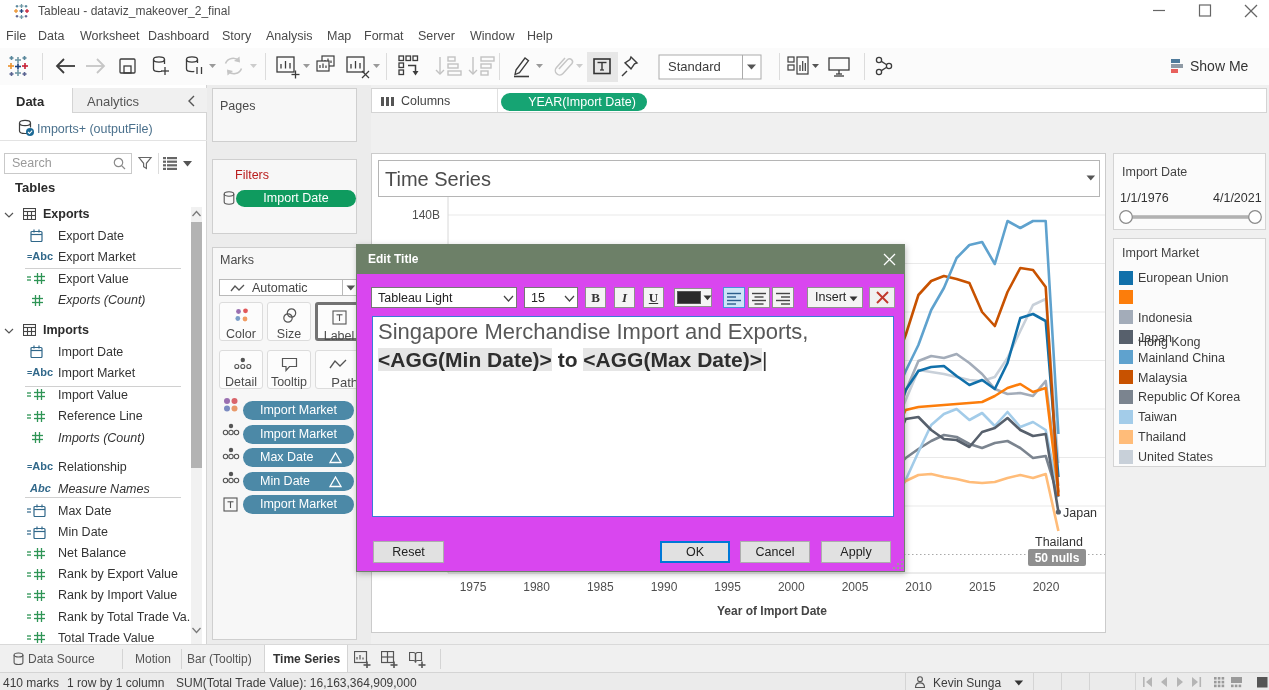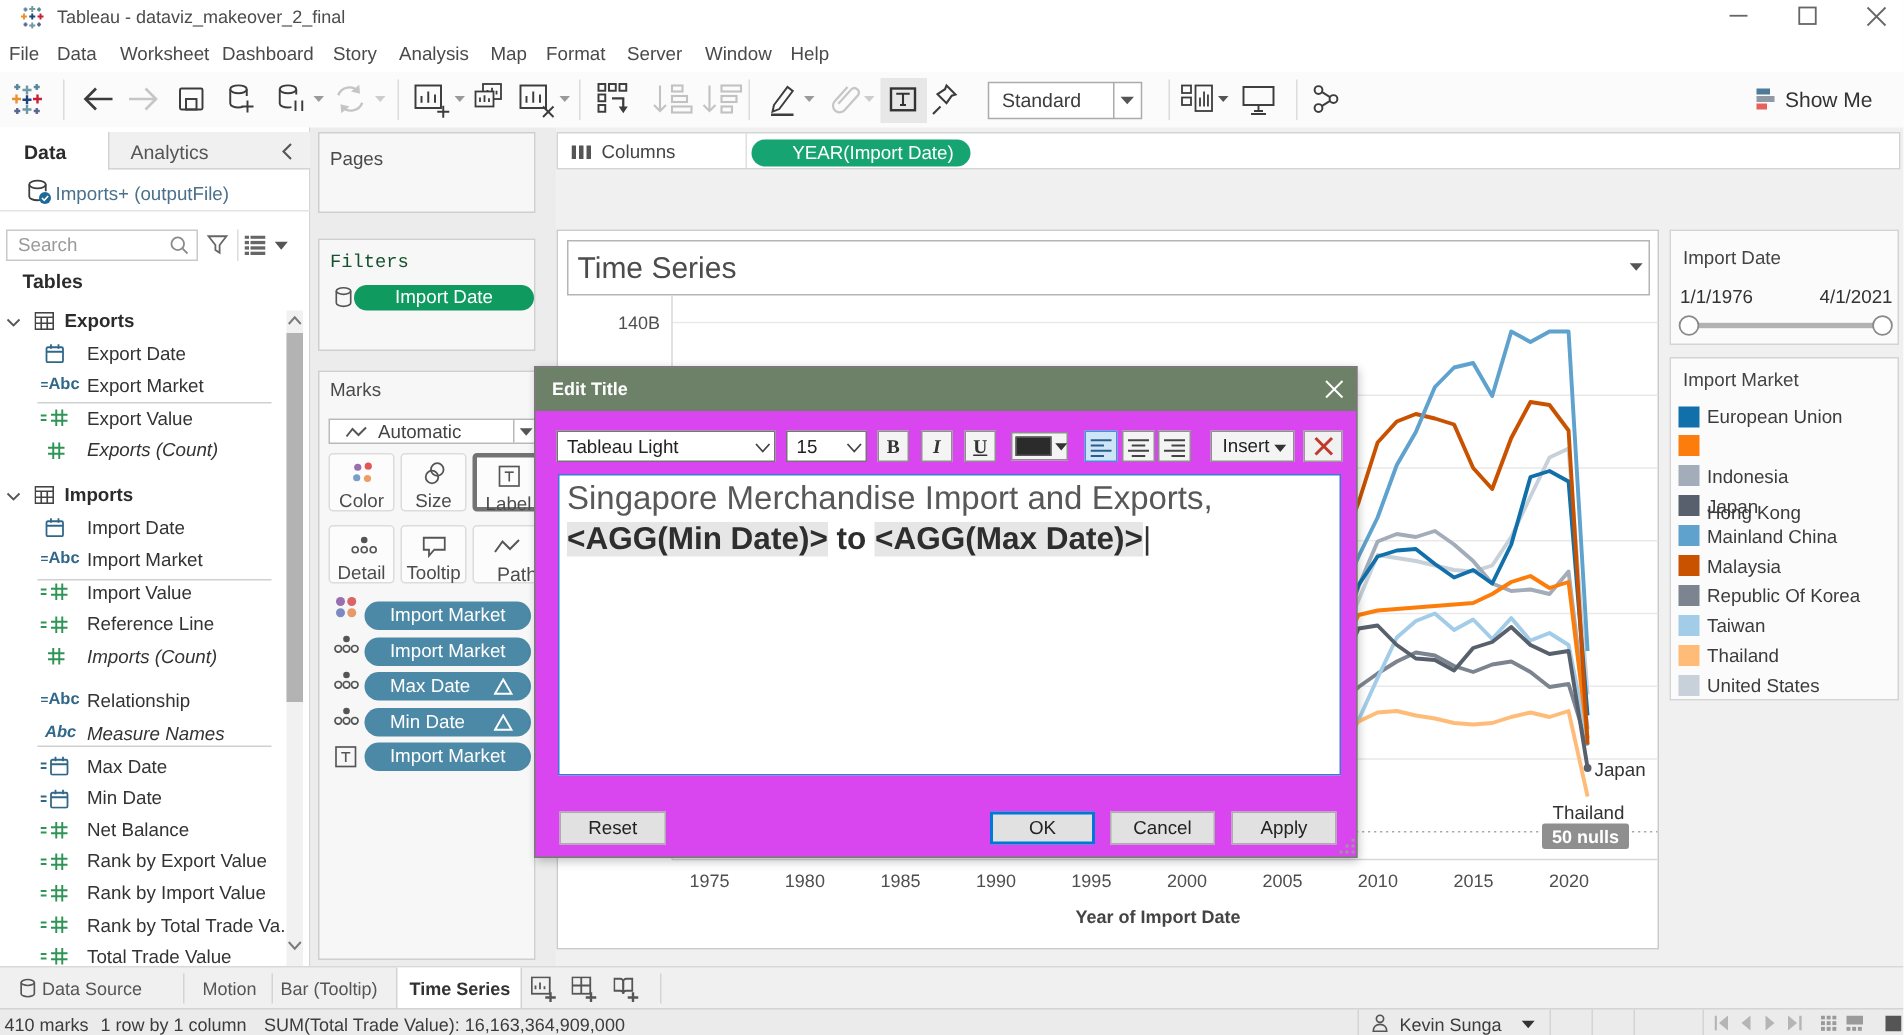--- a/index.html
+++ b/index.html
@@ -450,21 +450,21 @@
       </svg>
 </div>
 
 <div class="abs" id="shelfpanel" style="left:207px;top:85px;width:164px;height:559px;background:#ececec;">
 
   <div class="abs" style="left:5px;top:3px;width:145px;height:54px;background:#f7f7f7;border:1px solid #cfcfcf;">
     <div class="abs" style="left:7px;top:10px;font-size:12.5px;color:#4a4a4a;">Pages</div>
   </div>
 
   <div class="abs" style="left:5px;top:74px;width:145px;height:75px;background:#f7f7f7;border:1px solid #cfcfcf;">
-    <div class="abs" style="left:7px;top:8px;font-size:12.5px;color:#14532d;font-family:Liberation Mono, monospace;">Filters</div>
+    <div class="abs" style="left:22px;top:8px;font-size:12.5px;color:#b91c1c;">Filters</div>
     <svg class="abs" style="left:10px;top:31px;" width="12" height="15" fill="none" stroke="#555" stroke-width="1.1">
       <ellipse cx="6" cy="3" rx="4.8" ry="2.2"></ellipse>
           <path d="M1.2 3 V11 c0,1.2 2.1,2.2 4.8,2.2 2.7,0 4.8,-1 4.8,-2.2 V3"></path>
     </svg>
     <div class="abs" style="left:23px;top:30px;width:120px;height:17px;background:#0f9b5f;border-radius:9px;color:#fff;font-size:12.5px;text-align:center;line-height:17px;">Import Date</div>
   </div>
 
   <div class="abs" style="left:5px;top:162px;width:145px;height:393px;background:#f7f7f7;border:1px solid #cfcfcf;">
     <div class="abs" style="left:7px;top:5px;font-size:12.5px;color:#4a4a4a;">Marks</div>
 

